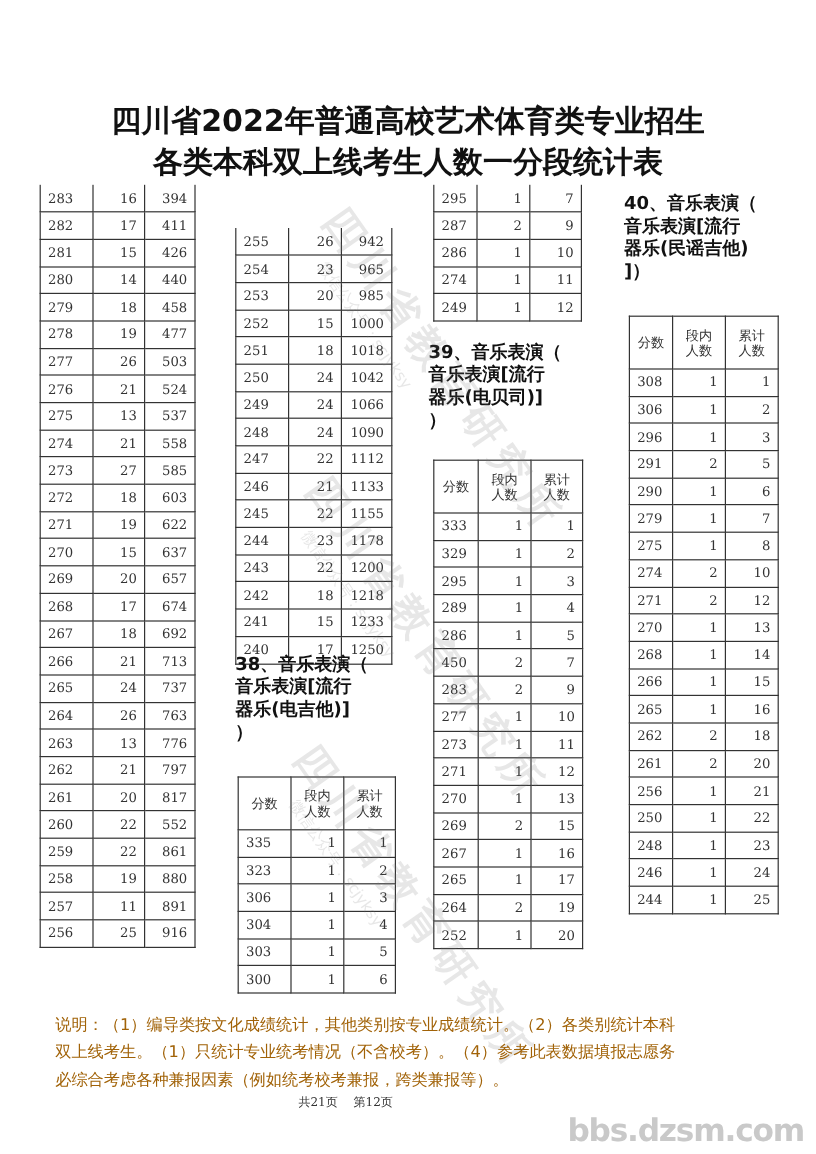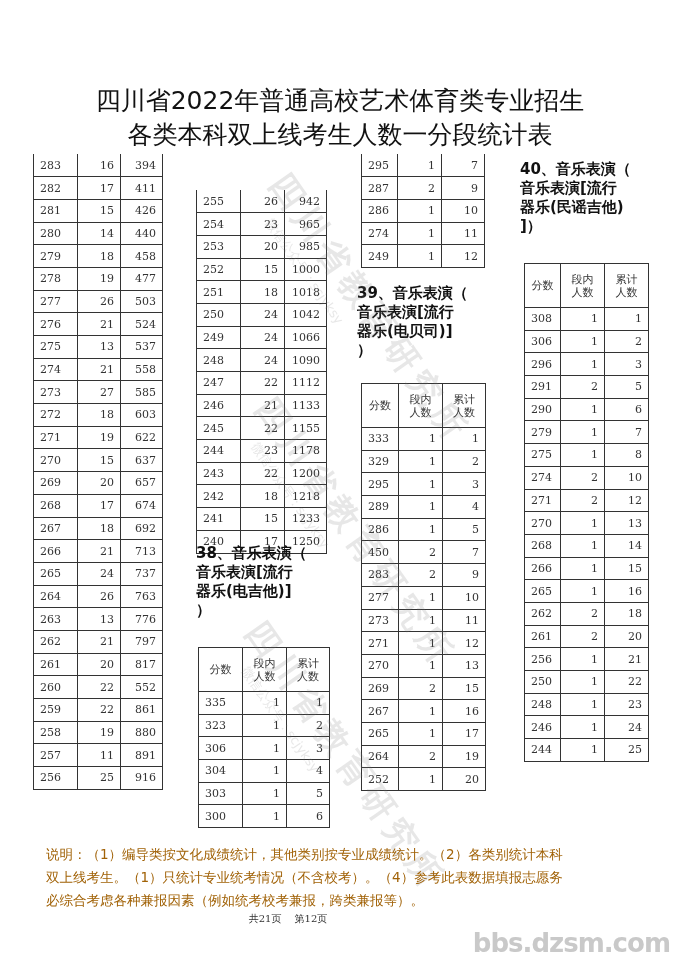--- a/index.html
+++ b/index.html
@@ -2,21 +2,21 @@
 <html><head>
 <meta charset="utf-8">
 <style>
   html, body { margin:0; padding:0; }
   body {
     width:680px; height:962px; background:#ffffff; position:relative; overflow:hidden;
     font-family:"DejaVu Serif","Liberation Serif",serif; color:#222;
   }
   .title {
     position:absolute; left:0; width:680px; text-align:center;
-    font-family:"DejaVu Sans","Liberation Sans",sans-serif; font-weight:normal;
+    font-family:"DejaVu Sans","Liberation Sans",sans-serif; font-weight:bold;
     font-size:25px; color:#111; letter-spacing:0px;
   }
   #title1 { top:84px; }
   #title2 { top:118px; }
 
   table.grid {
     position:absolute; border-collapse:collapse; table-layout:fixed;
     font-family:"DejaVu Serif","Liberation Serif",serif; font-size:11px; color:#333;
   }
   table.grid td {

